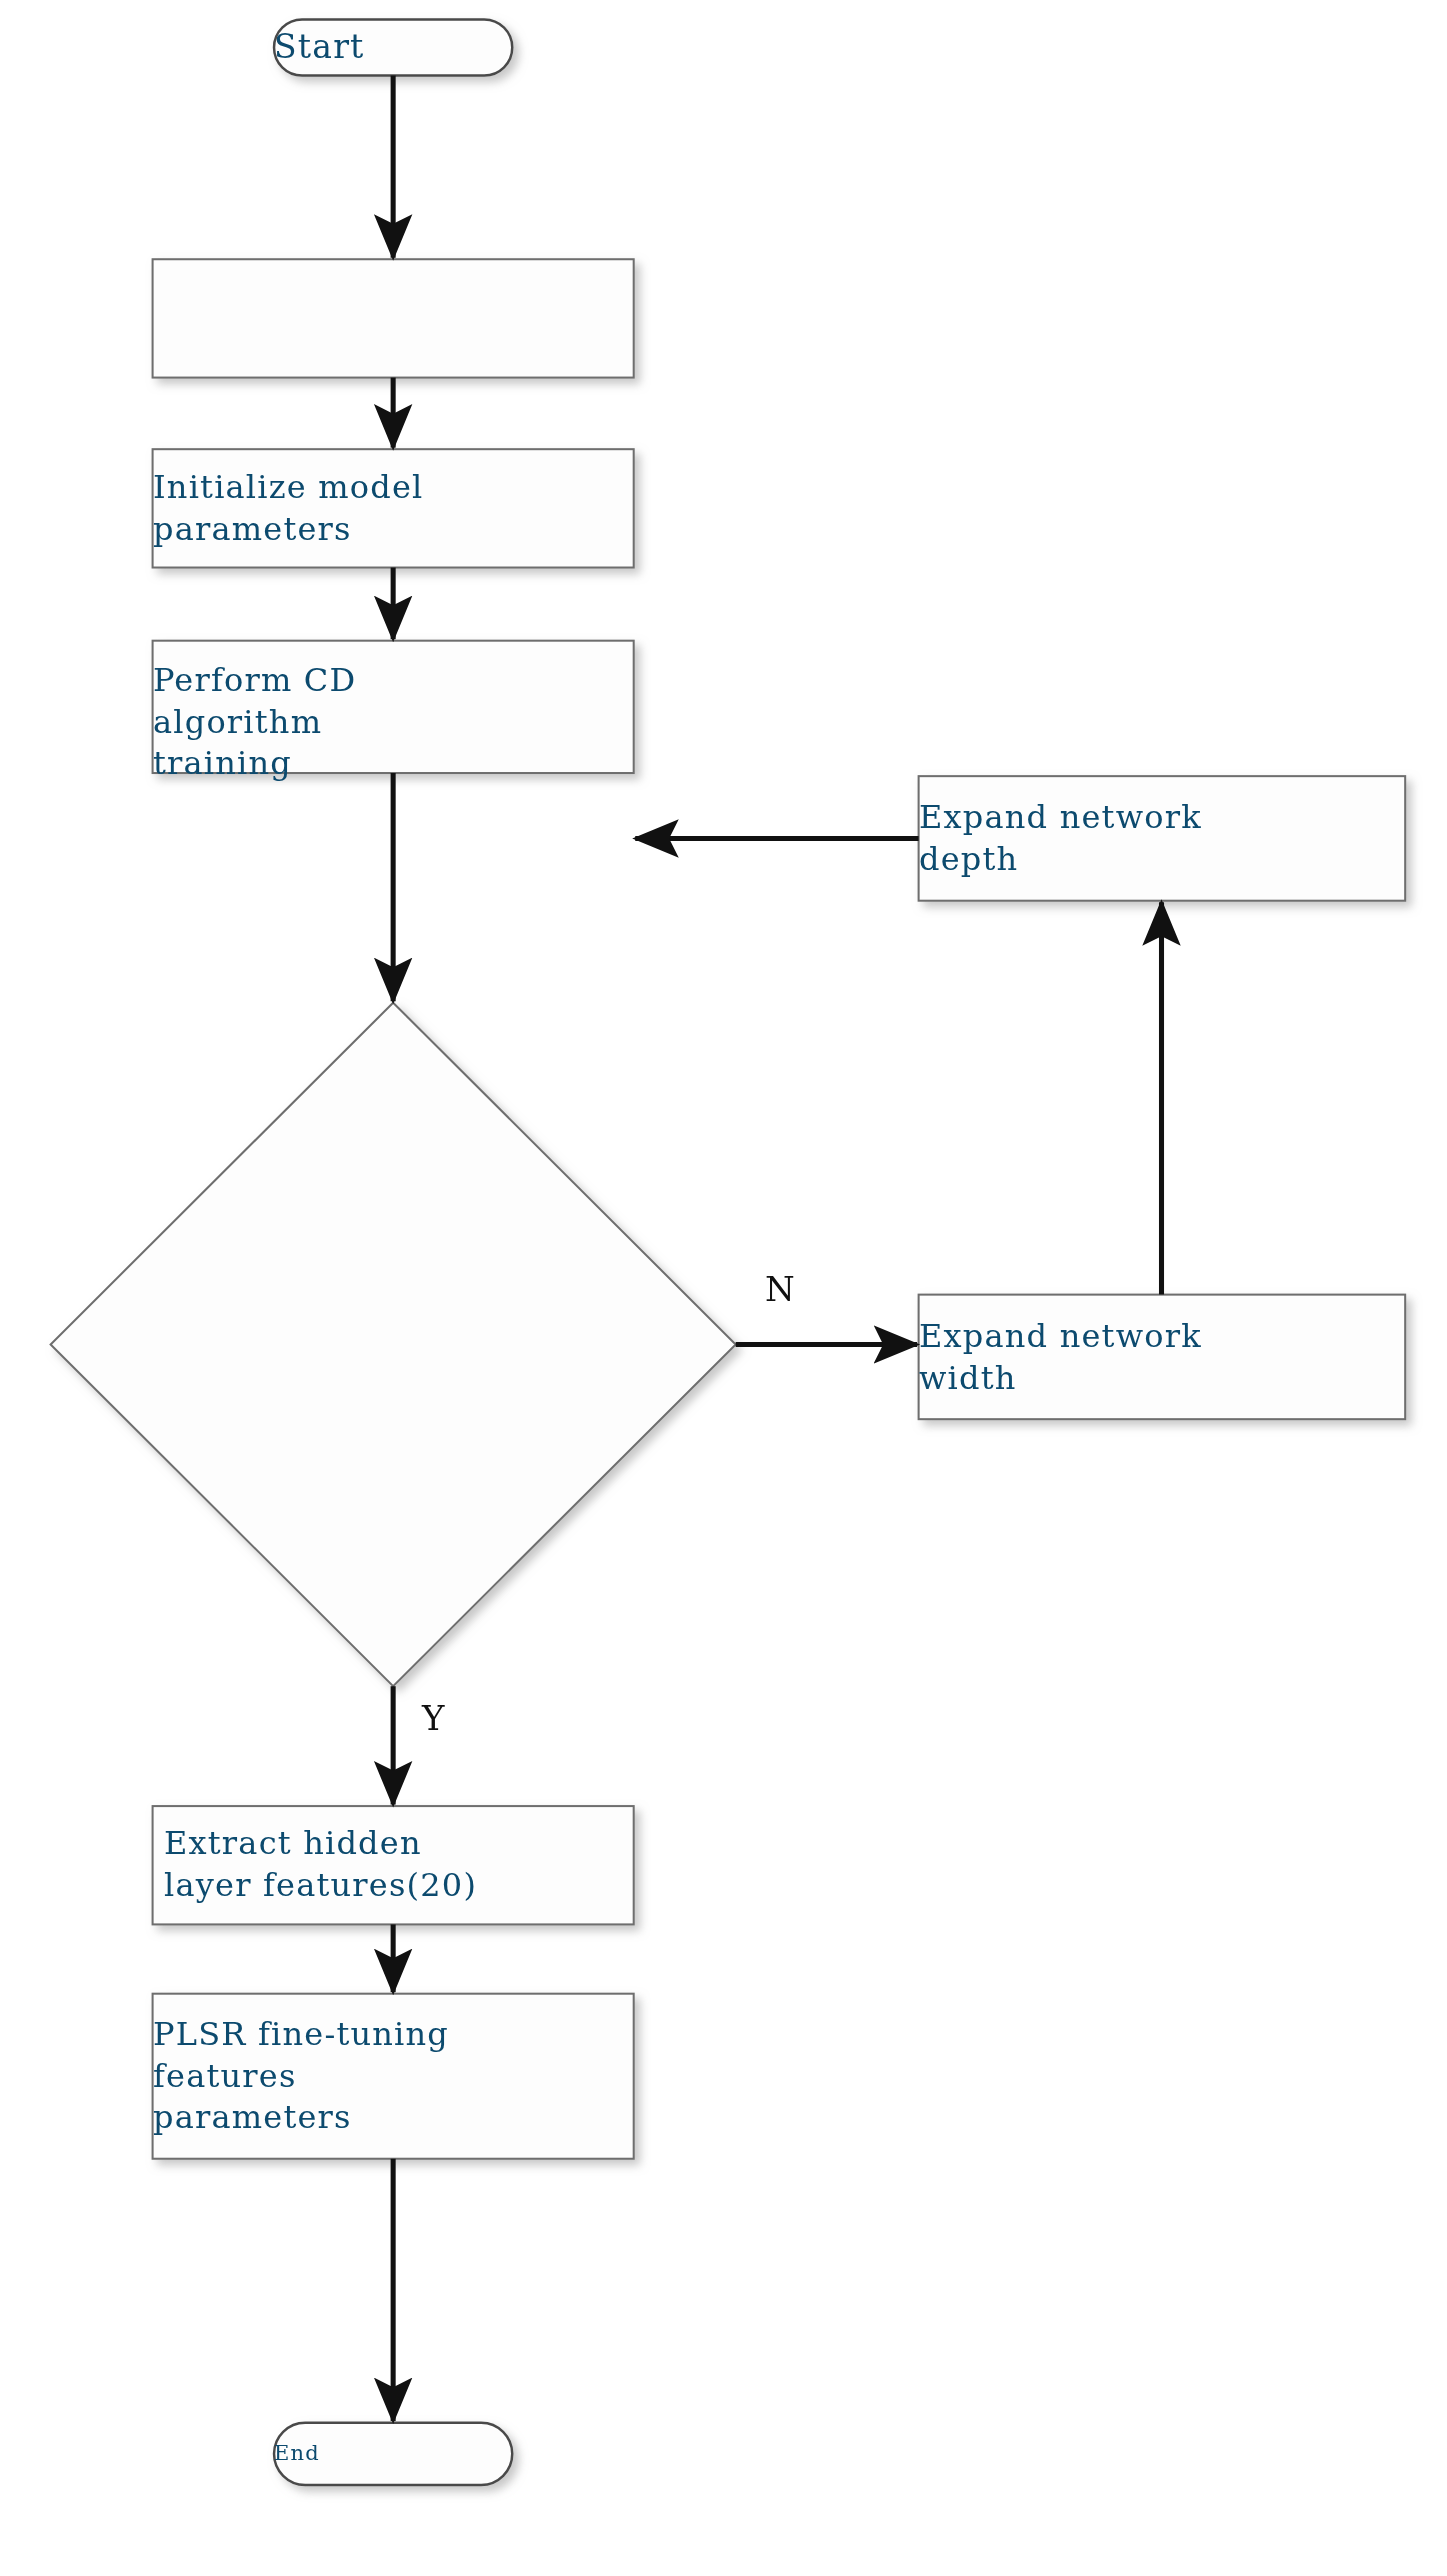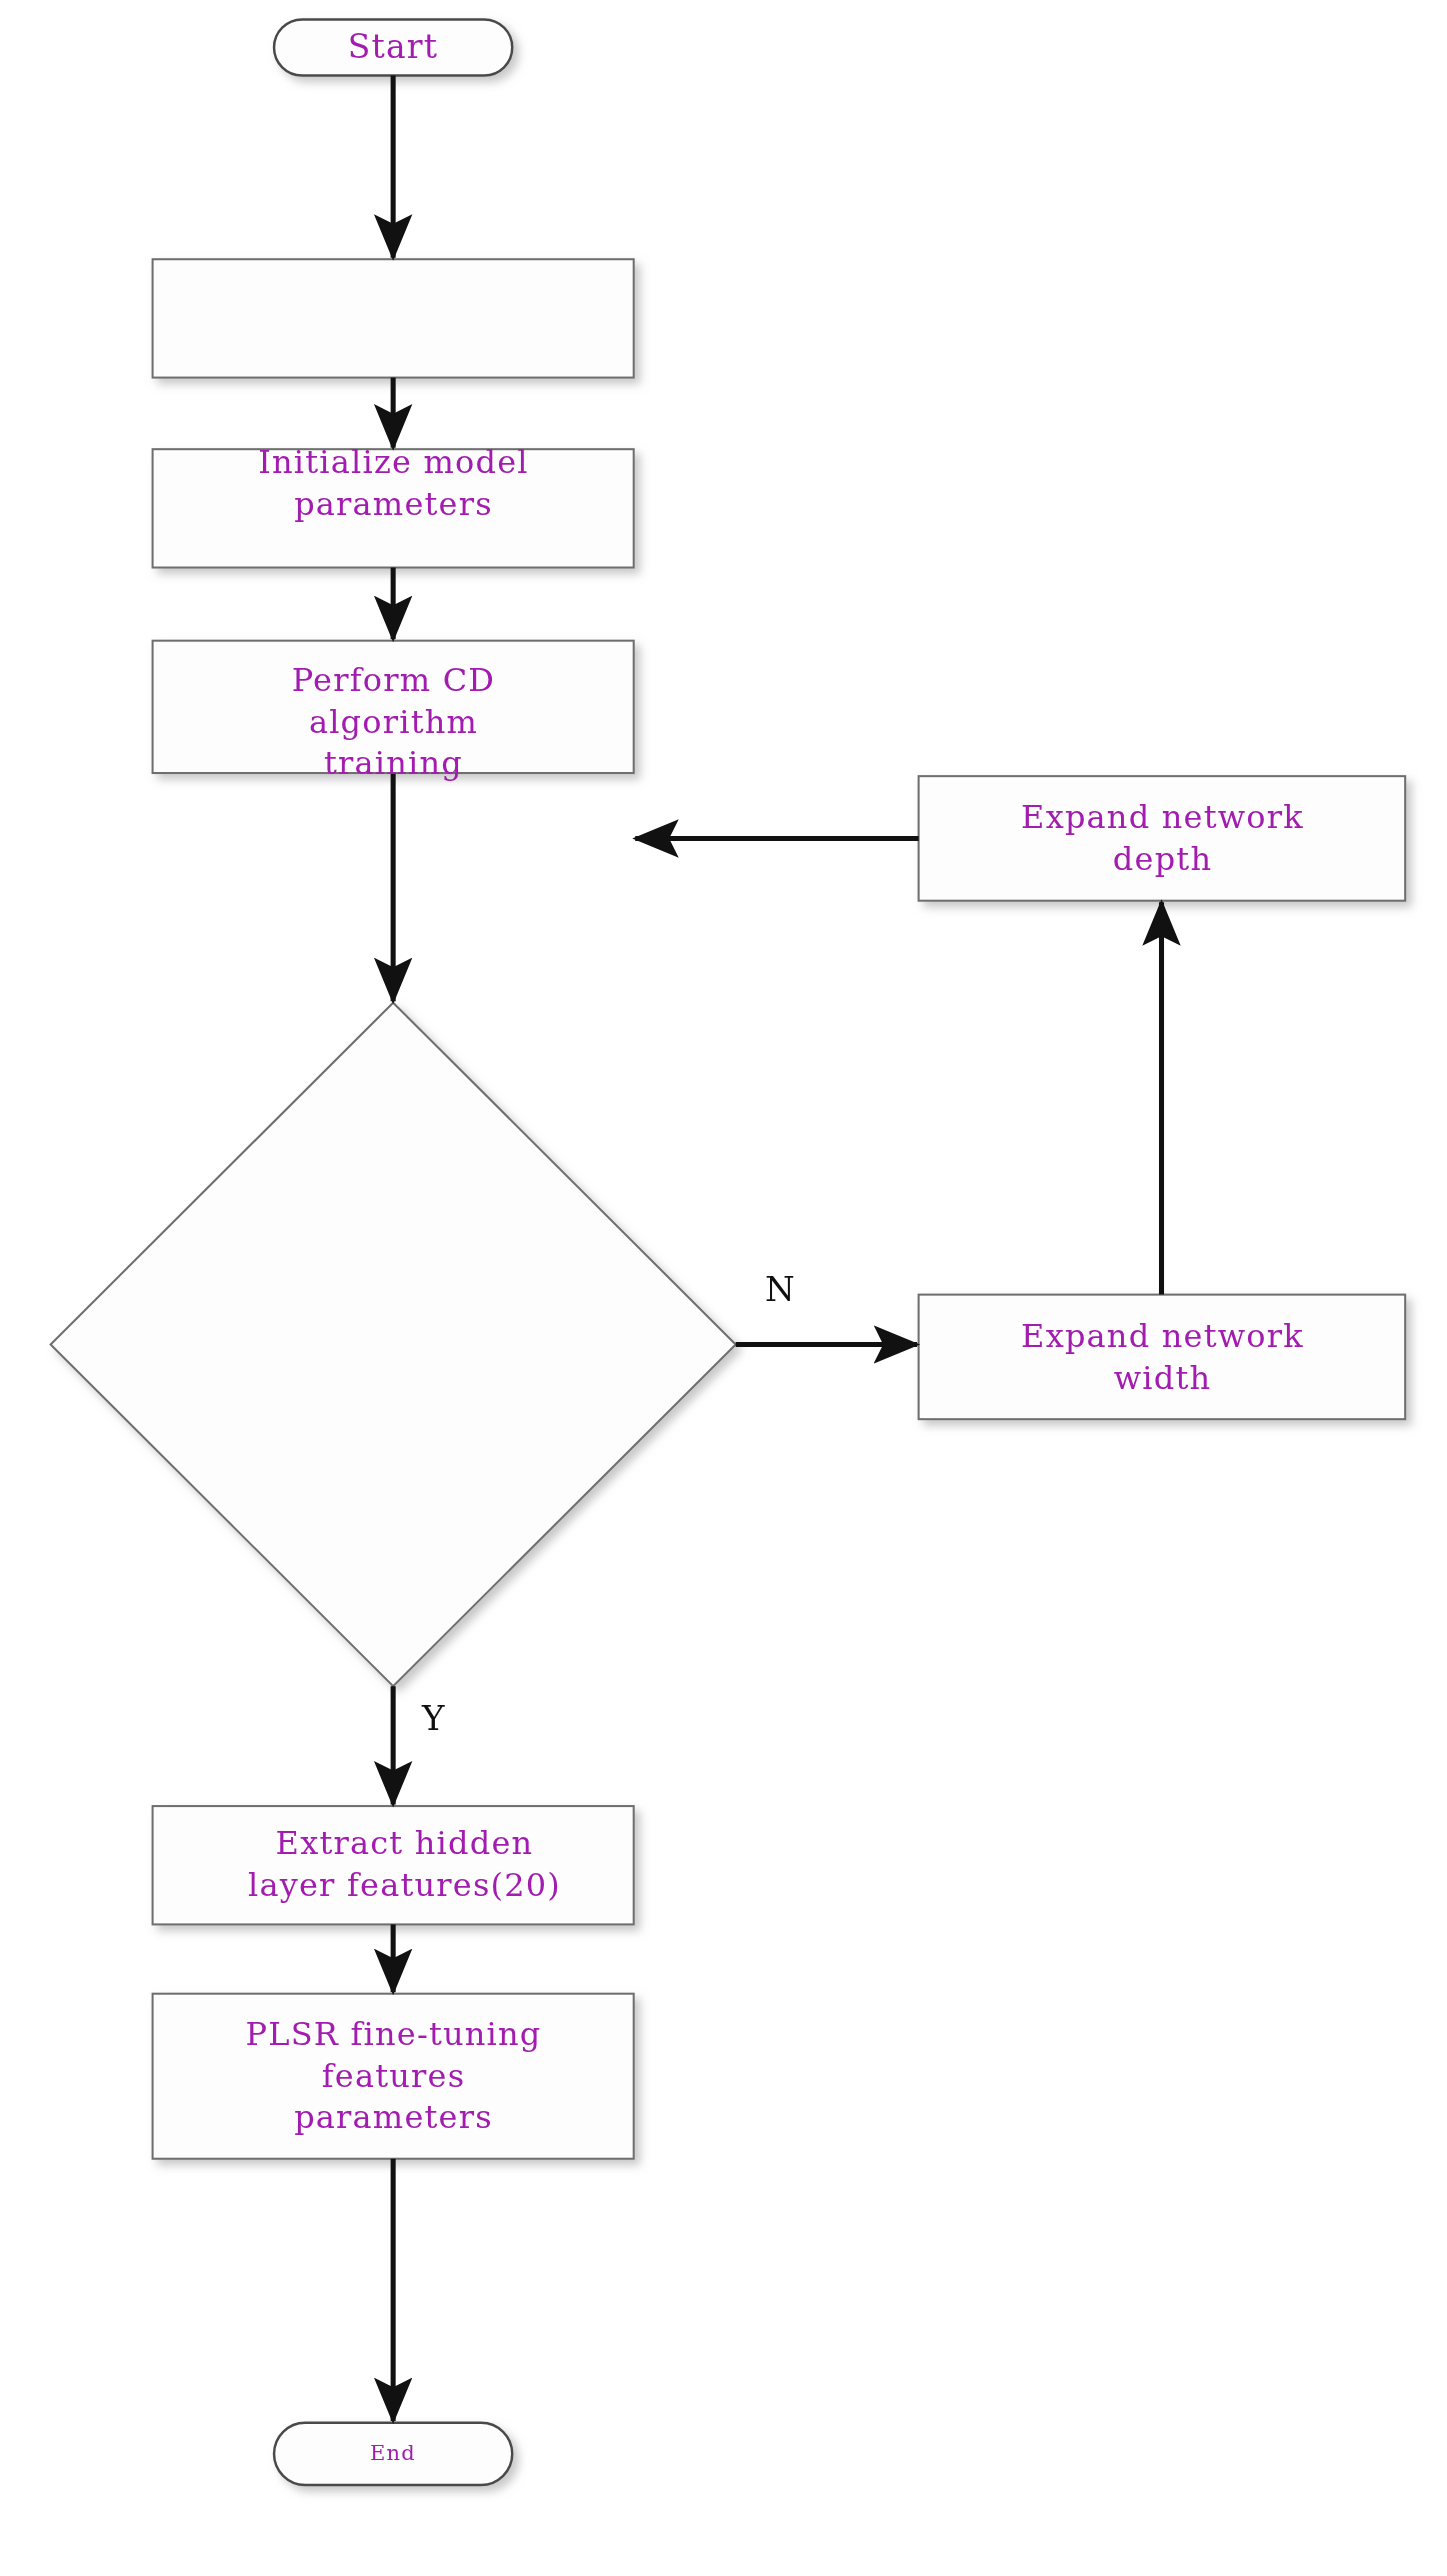--- a/index.html
+++ b/index.html
@@ -21,24 +21,24 @@
     position: absolute;
     left: 0;
     top: 0;
     width: 1448px;
     height: 2576px;
   }
   .node-text {
     position: absolute;
     display: flex;
     flex-direction: column;
-    align-items: center;
+    align-items: flex-start;
     justify-content: center;
     text-align: center;
-    color: #a21caf;
+    color: #0c4a6e;
     font-family: "DejaVu Serif", "Liberation Serif", serif;
     font-size: 32px;
     line-height: 1.30;
     letter-spacing: 1.2px;
     white-space: pre;
     pointer-events: none;
   }
   .node-text span { display: block; }
   .edge-label {
     position: absolute;
@@ -102,21 +102,21 @@
     <line x1="505" y1="2472" x2="505" y2="2559" stroke="#111111" stroke-width="6.5" marker-end="url(#arrowhead)"></line>
 
     <line x1="505" y1="2773" x2="505" y2="3110" stroke="#111111" stroke-width="6.5" marker-end="url(#arrowhead)"></line>
   </svg>
 
   <div class="node-text" style="left:274px; top:19.5px; width:238px; height:56px; font-size:33px;">
     <span>Start</span>
   </div>
 
 
-  <div class="node-text" style="left:153px; top:425px; width:481px; height:118px;">
+  <div class="node-text" style="left:153px; top:450px; width:481px; height:118px;">
     <span>Initialize model</span>
     <span>parameters</span>
   </div>
 
   <div class="node-text" style="left:153px; top:641px; width:481px; height:163px;">
     <span>Perform CD</span>
     <span>algorithm</span>
     <span>training</span>
   </div>
 

